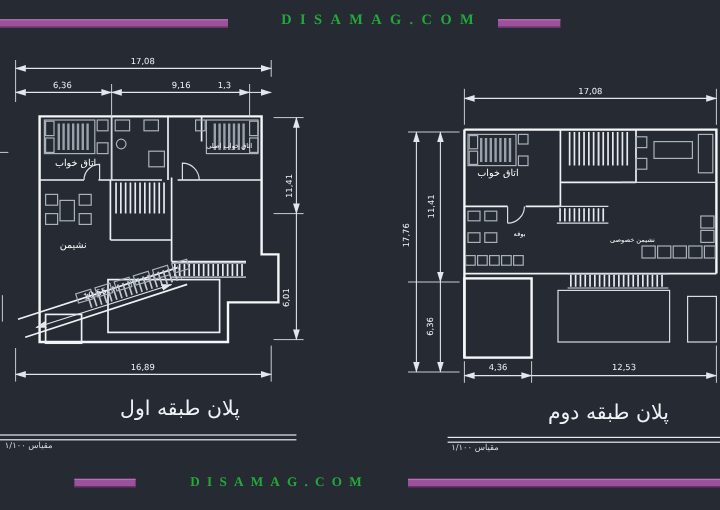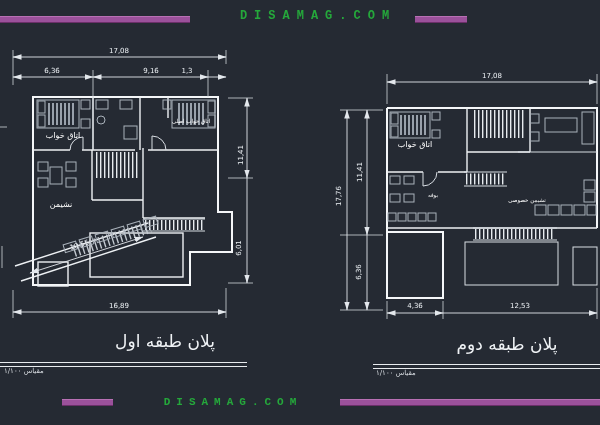--- a/index.html
+++ b/index.html
@@ -4,21 +4,21 @@
 <style>
   html,body{margin:0;padding:0;}
   body{
     width:600px;height:425px;overflow:hidden;position:relative;
     background:#252a33;
     font-family:"DejaVu Sans",sans-serif;
   }
   
   .bar{position:absolute;height:5px;background:#9b519b;border-top:1px solid #b870b4;border-bottom:1px solid #6b2f69;}
   .site-text{
-    position:absolute;color:#25a83b;font-family:Liberation Mono, monospace;
+    position:absolute;color:#25a83b;font-family:Liberation Serif, serif;
     font-weight:bold;text-align:center;letter-spacing:7px;white-space:nowrap;
   }
   .site-top{left:218px;top:9px;width:200px;font-size:12px;}
   .site-bottom{left:133px;top:396px;width:200px;font-size:11px;letter-spacing:6px;}
   
   .plan-title{
     position:absolute;color:#f0f3f6;font-size:17px;text-align:center;
     direction:rtl;white-space:nowrap;
   }
   .underline{position:absolute;height:3px;border-top:1.2px solid #e8ebee;border-bottom:1px solid #e8ebee;}
@@ -220,21 +220,21 @@
     <text class="dimtxt" x="520" y="308">12,53</text>
   </g>
 
   <g>
     <text class="fa" x="415" y="147">اتاق خواب</text>
     <text class="fasm" x="433" y="197">بوفه</text>
     <text class="fasm" x="527" y="202">نشیمن خصوصی</text>
   </g>
 </svg>
 
-<div class="plan-title" style="left:70px;top:331px;width:190px;">پلان طبقه اول</div>
+<div class="plan-title" style="left:55px;top:331px;width:190px;">پلان طبقه اول</div>
 <div class="underline" style="left:0;top:362px;width:247px;"></div>
 <div class="scale-note" style="left:4px;top:367px;">مقیاس ۱/۱۰۰</div>
 
 <div class="plan-title" style="left:412px;top:334px;width:190px;">پلان طبقه دوم</div>
 <div class="underline" style="left:373px;top:364px;width:227px;"></div>
 <div class="scale-note" style="left:376px;top:369px;">مقیاس ۱/۱۰۰</div>
 
 <div class="bar" style="left:62px;top:399px;width:51px;"></div>
 <div class="site-text site-bottom">DISAMAG.COM</div>
 <div class="bar" style="left:340px;top:399px;width:260px;"></div>

